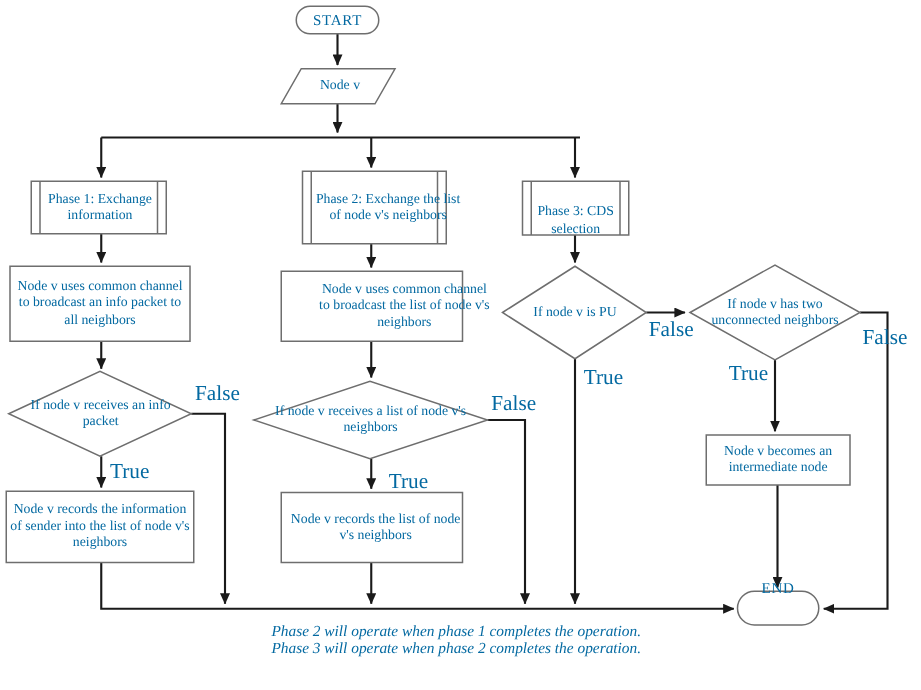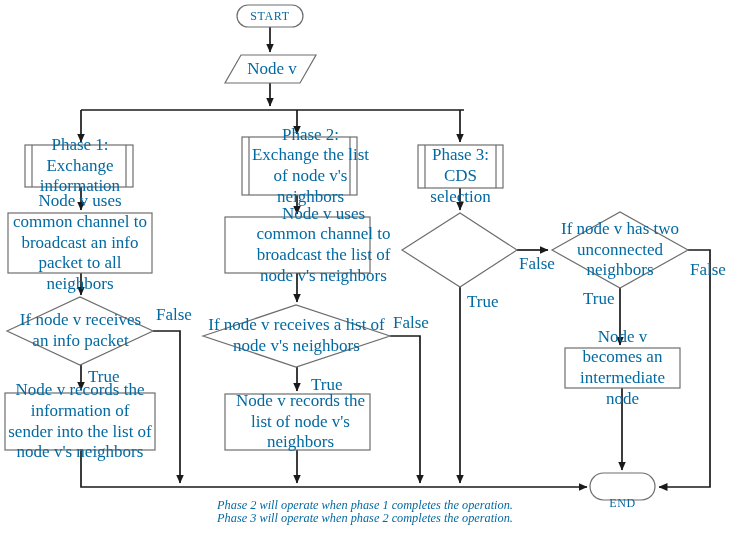--- a/index.html
+++ b/index.html
@@ -3,21 +3,21 @@
 <meta charset="utf-8">
 <style>
   html,body{margin:0;padding:0;background:#ffffff;}
   .stage{
     position:relative;width:737px;height:552px;background:#ffffff;overflow:hidden;
     font-family:"Liberation Serif","DejaVu Serif",serif;color:#0369a1;
   }
   .stage svg{position:absolute;left:0;top:0;}
   .lbl{
     position:absolute;display:flex;align-items:center;justify-content:center;
-    text-align:center;font-size:17px;line-height:1.22;
+    text-align:center;font-size:11px;line-height:1.22;
   }
   .lbl.term{font-size:12px;letter-spacing:.6px;}
   .elabel{position:absolute;font-size:17px;white-space:nowrap;}
   .caption{
     position:absolute;left:65px;top:499px;width:600px;text-align:center;
     font-style:italic;font-size:12.3px;line-height:13.4px;
   }
 </style>
 </head>
 <body>
@@ -95,24 +95,25 @@
   <div class="lbl" style="left:10px;top:214px;width:140px;height:58px;">Node v uses common channel to broadcast an info packet to all neighbors</div>
   <div class="lbl" style="left:17px;top:303px;width:127px;height:56px;">If node v receives an info packet</div>
   <div class="lbl" style="left:7px;top:394px;width:146px;height:55px;">Node v records the information of sender into the list of node v's neighbors</div>
 
   <div class="lbl" style="left:250px;top:138px;width:121px;height:56px;">Phase 2: Exchange the list of node v's neighbors</div>
   <div class="lbl" style="left:227px;top:218px;width:141px;height:54px;padding-left:26px;">Node v uses common channel to broadcast the list of node v's neighbors</div>
   <div class="lbl" style="left:208px;top:316px;width:177px;height:40px;">If node v receives a list of node v's neighbors</div>
   <div class="lbl" style="left:227px;top:396px;width:147px;height:52px;">Node v records the list of node v's neighbors</div>
 
   <div class="lbl" style="left:424px;top:156px;width:73px;height:41px;">Phase 3: CDS selection</div>
+  <div class="lbl" style="left:420px;top:232px;width:80px;height:37px;">If node v is PU</div>
   <div class="lbl" style="left:554px;top:221px;width:132px;height:58px;">If node v has two unconnected neighbors</div>
   <div class="lbl" style="left:567px;top:349px;width:111px;height:38px;">Node v becomes an intermediate node</div>
 
-  <div class="lbl term" style="left:590px;top:490px;width:65px;height:27px;">END</div>
+  <div class="lbl term" style="left:590px;top:457px;width:65px;height:27px;">END</div>
 
   <div class="elabel" style="left:156px;top:305px;">False</div>
   <div class="elabel" style="left:88px;top:367px;">True</div>
   <div class="elabel" style="left:393px;top:313px;">False</div>
   <div class="elabel" style="left:311px;top:375px;">True</div>
   <div class="elabel" style="left:519px;top:254px;">False</div>
   <div class="elabel" style="left:467px;top:292px;">True</div>
   <div class="elabel" style="left:583px;top:289px;">True</div>
   <div class="elabel" style="left:690px;top:260px;">False</div>
 

